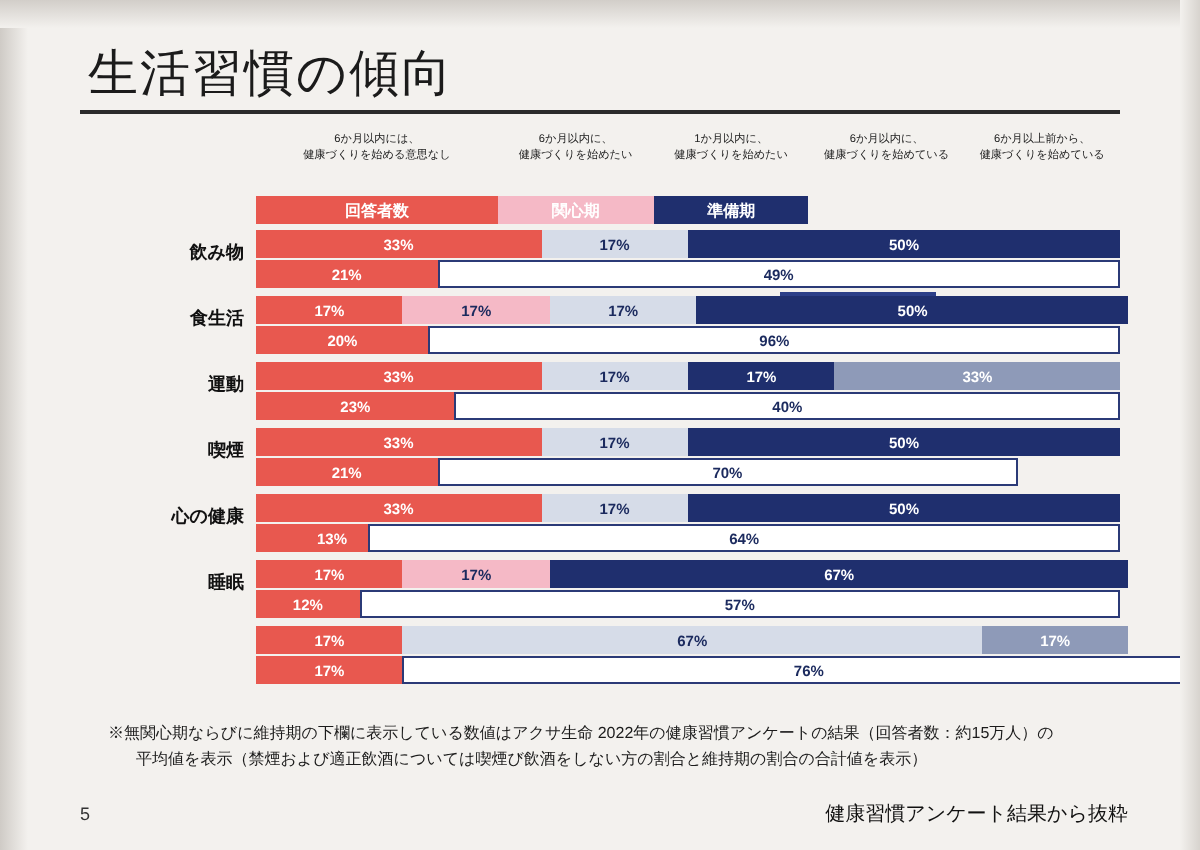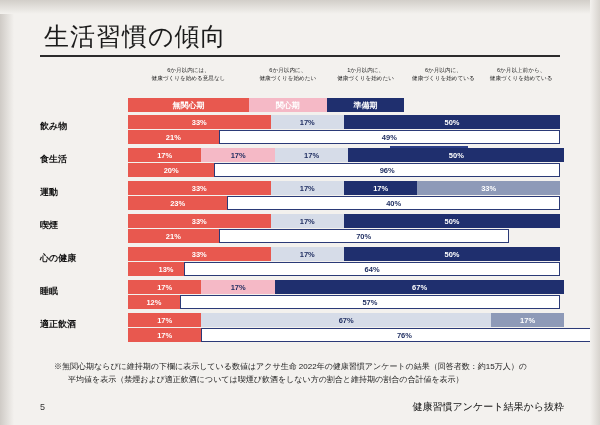--- a/index.html
+++ b/index.html
@@ -65,21 +65,21 @@
     color:#fff;font-size:8px;font-weight:bold;
     display:flex;align-items:center;justify-content:center;
   }
   .rows{
     position:absolute;left:0;top:48px;width:520px;
   }
   .row{
     position:relative;height:32px;margin-bottom:1px;
   }
   .rowlabel{
-    position:absolute;left:0;top:6px;width:82px;text-align:left;
+    position:absolute;left:0;top:6px;width:82px;text-align:right;
     font-size:9px;font-weight:bold;color:#111;
   }
   .bars{
     position:absolute;left:88px;top:0;width:432px;height:32px;
   }
   .barA{
     position:absolute;left:0;top:1px;height:14px;width:100%;
   }
   .barB{
     position:absolute;left:0;top:16px;height:14px;width:100%;
@@ -127,21 +127,21 @@
 
   <div class="chart">
     <div class="heads" id="heads">
         <div class="head" style="left: -6px; width: 132.96px;"><span>6か月以内には、<br>健康づくりを始める意思なし</span></div>
         <div class="head" style="left: 114.96px; width: 89.76px;"><span>6か月以内に、<br>健康づくりを始めたい</span></div>
         <div class="head" style="left: 192.72px; width: 89.76px;"><span>1か月以内に、<br>健康づくりを始めたい</span></div>
         <div class="head" style="left: 270.48px; width: 89.76px;"><span>6か月以内に、<br>健康づくりを始めている</span></div>
         <div class="head" style="left: 348.24px; width: 89.76px;"><span>6か月以上前から、<br>健康づくりを始めている</span></div>
       </div>
     <div class="bandrow" id="bandrow">
-        <div class="band" style="left: 0px; width: 120.96px; background: rgb(232, 88, 79);">無関心期</div>
+        <div class="band" style="left: 0px; width: 120.96px; background: rgb(232, 88, 79);">回答者数</div>
         <div class="band" style="left: 120.96px; width: 77.76px; background: rgb(245, 185, 198);">関心期</div>
         <div class="band" style="left: 198.72px; width: 77.76px; background: rgb(31, 47, 110);">準備期</div>
         <div class="band" style="left: 262px; width: 77.76px; background: rgb(44, 63, 136); margin-top: 48px;">行動期</div>
       </div>
     <div class="rows" id="rows">
         <div class="row">
           <div class="rowlabel">飲み物</div>
           <div class="bars">
             <div class="barA">
               <div class="seg dark" style="left: 0px; width: 142.56px; background: rgb(232, 88, 79);">33%</div>
@@ -220,21 +220,20 @@
               <div class="seg light" style="left: 73.44px; width: 73.44px; background: rgb(245, 185, 198);">17%</div>
               <div class="seg dark" style="left: 146.88px; width: 289.44px; background: rgb(31, 47, 110);">67%</div>
             </div>
             <div class="barB">
               <div class="segBfill" style="left: 0px; width: 51.84px; background: rgb(232, 88, 79); color: rgb(255, 255, 255);">12%</div>
               <div class="segB" style="left: 51.84px; width: 380.16px;">57%</div>
             </div>
           </div>
         </div>
         <div class="row">
-          <div class="rowlabel">適正飲酒</div>
           <div class="bars">
             <div class="barA">
               <div class="seg dark" style="left: 0px; width: 73.44px; background: rgb(232, 88, 79);">17%</div>
               <div class="seg light" style="left: 73.44px; width: 289.44px; background: rgb(214, 220, 232);">67%</div>
               <div class="seg dark" style="left: 362.88px; width: 73.44px; background: rgb(142, 154, 184);">17%</div>
             </div>
             <div class="barB">
               <div class="segBfill" style="left: 0px; width: 73.44px; background: rgb(232, 88, 79); color: rgb(255, 255, 255);">17%</div>
               <div class="segB" style="left: 73.44px; width: 406px;">76%</div>
             </div>

